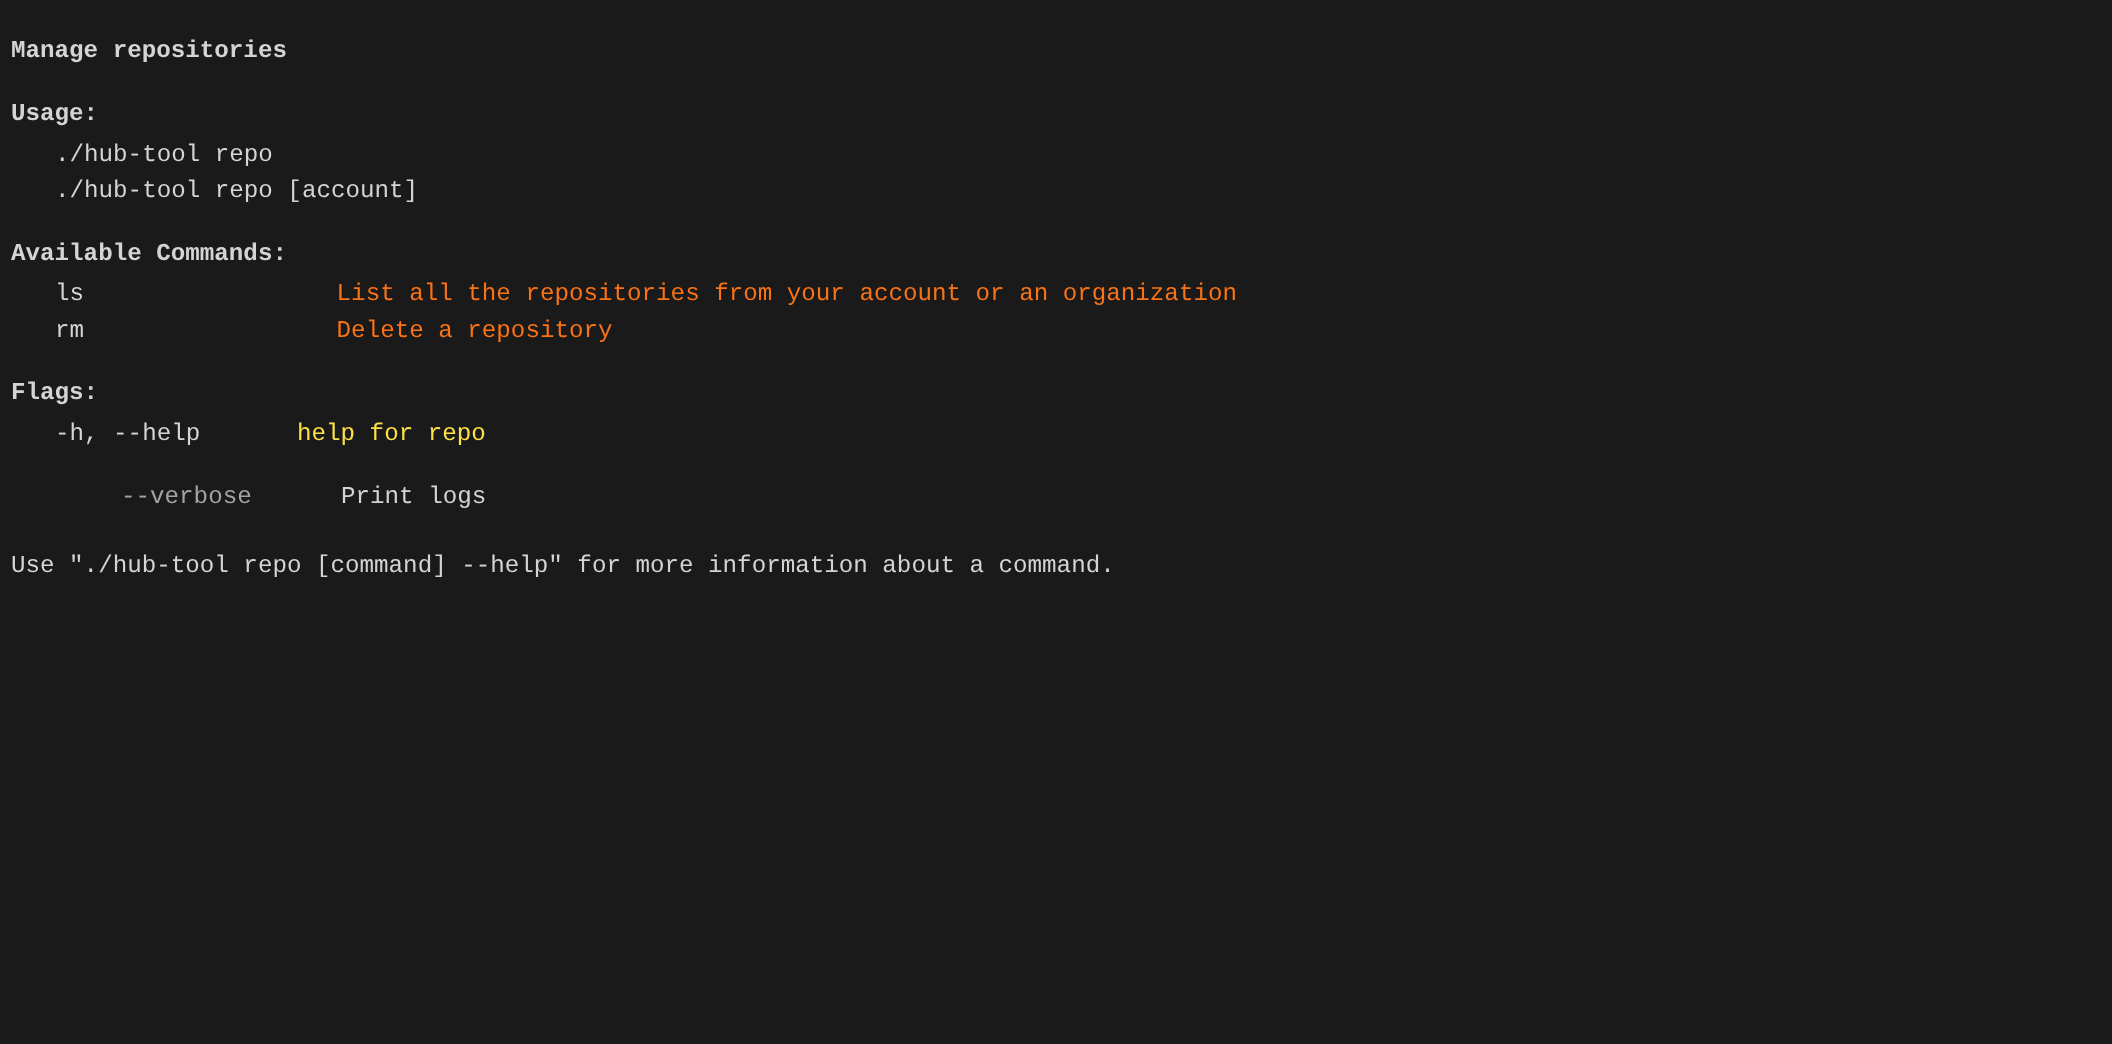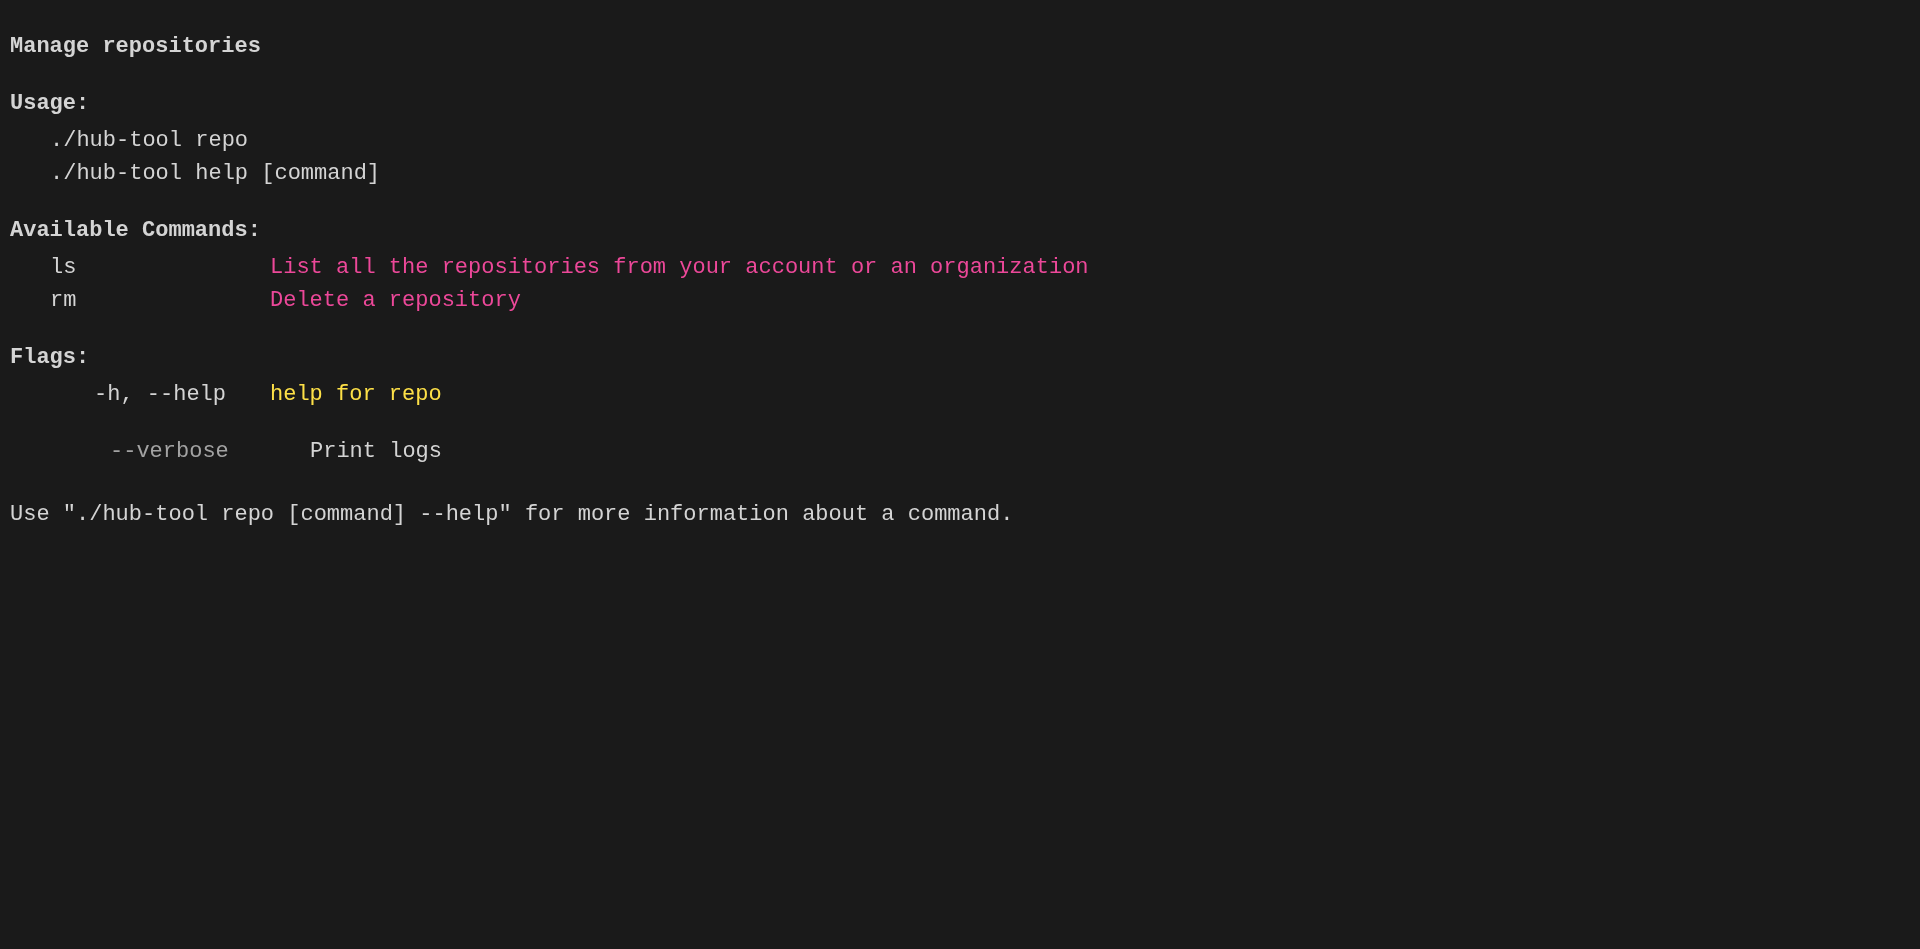--- a/index.html
+++ b/index.html
@@ -42,27 +42,27 @@
       display: flex;
       padding-left: 40px;
     }
 
     .command-name {
       min-width: 220px;
       color: #d4d4d4;
     }
 
     .command-desc {
-      color: #ec4899;
+      color: #f97316;
+      margin-left: 36px;
     }
 
     .flag-row {
       display: flex;
       padding-left: 40px;
-      text-align: center;
     }
 
     .flag-name {
       min-width: 220px;
       color: #d4d4d4;
     }
 
     .flag-desc {
       color: #fde047;
     }
@@ -95,21 +95,21 @@
   <div class="section">
     <div class="section-header">Manage repositories</div>
   </div>
 
   <div class="section">
     <div class="section-header">Usage:</div>
     <div class="indented-1">
       <span>  ./hub-tool repo</span>
     </div>
     <div class="indented-1">
-      <span>  ./hub-tool help [command]</span>
+      <span>  ./hub-tool repo [account]</span>
     </div>
   </div>
 
   <div class="section">
     <div class="section-header">Available Commands:</div>
     <div class="command-row">
       <span class="command-name">ls</span>
       <span class="command-desc">List all the repositories from your account or an organization</span>
     </div>
     <div class="command-row">

